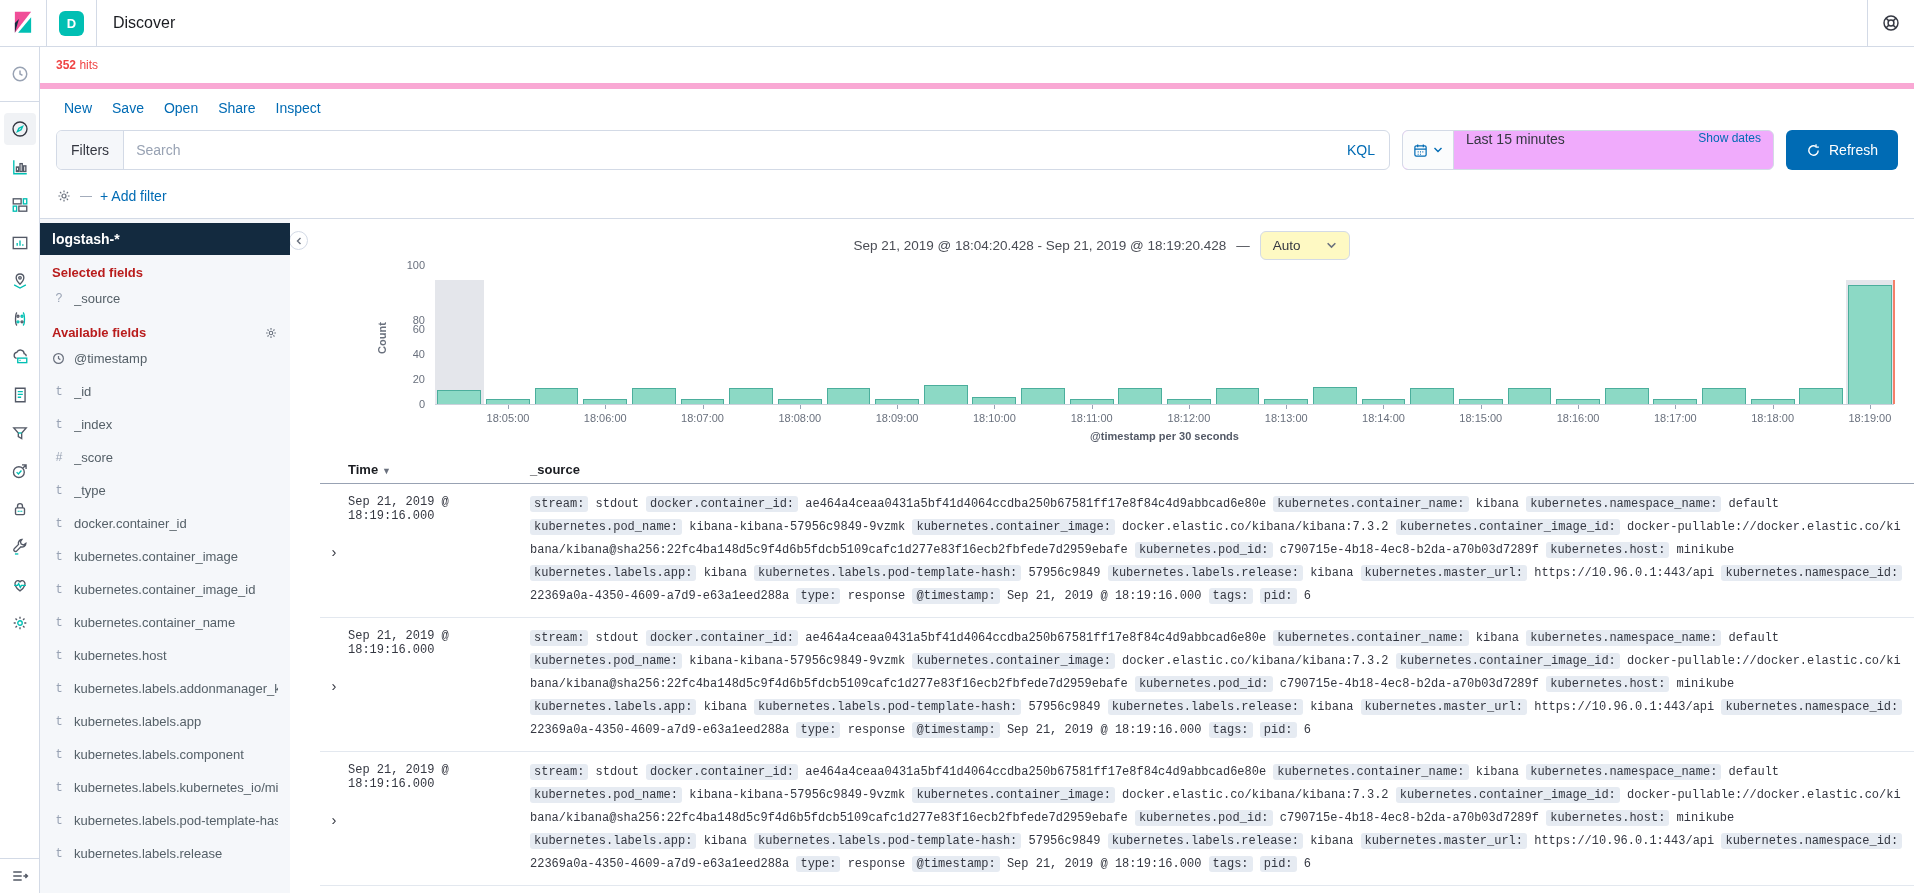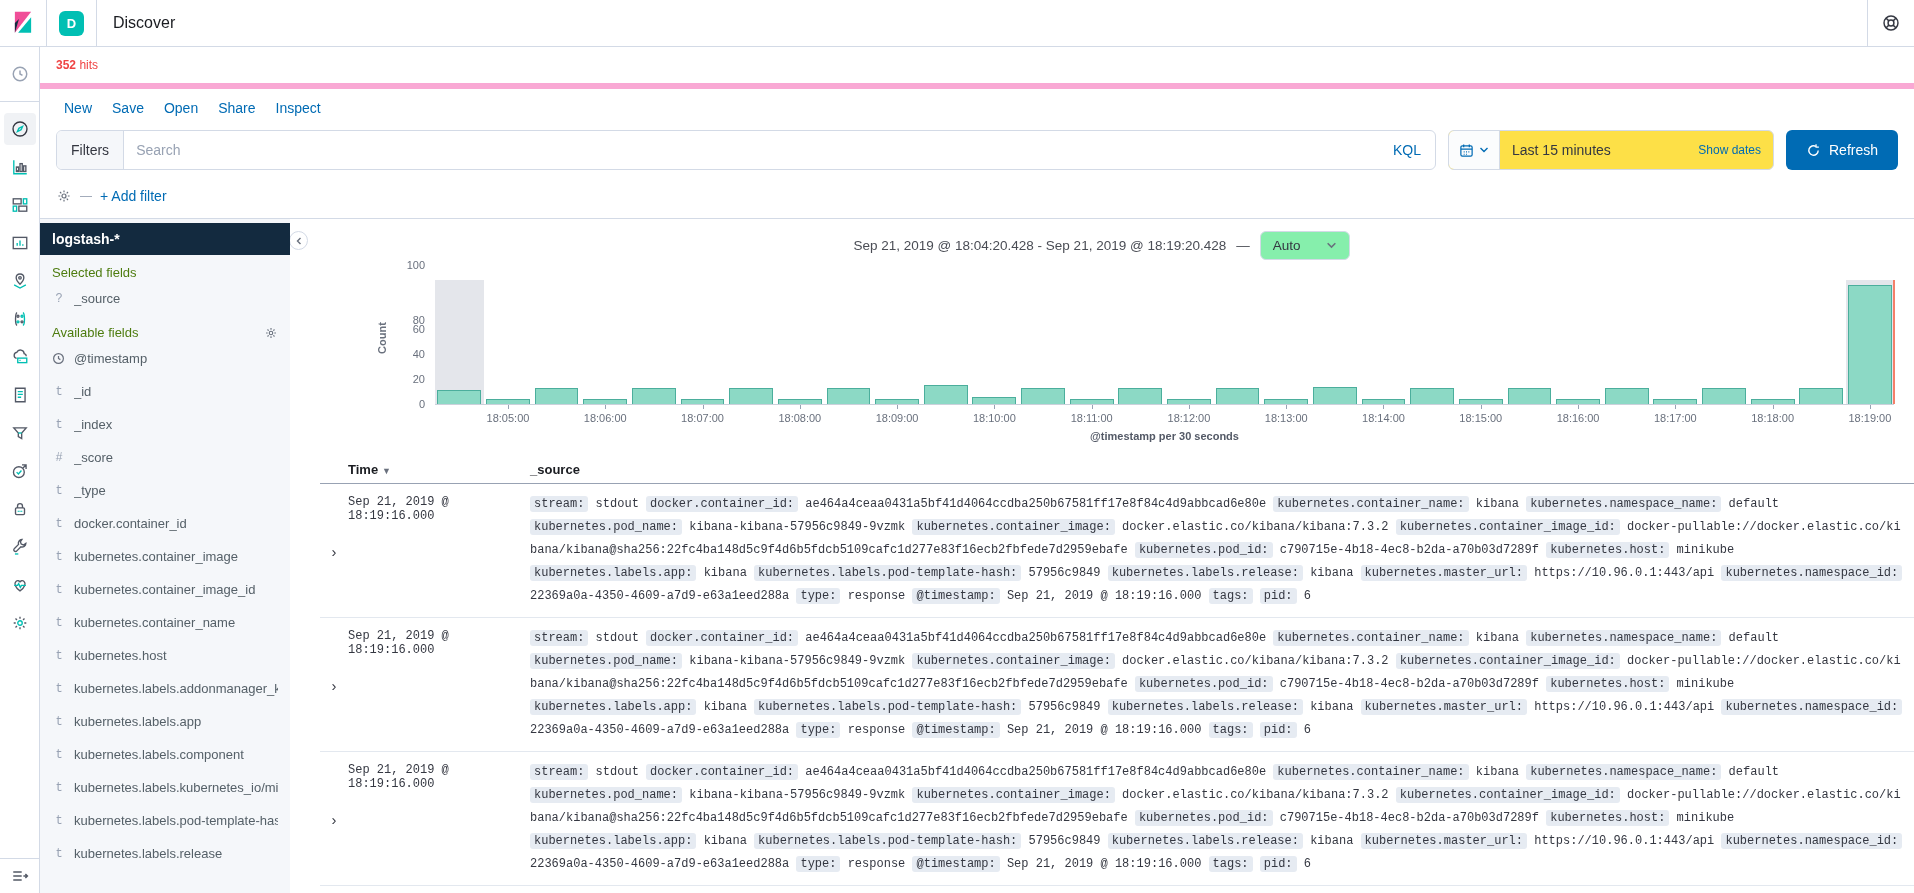--- a/index.html
+++ b/index.html
@@ -39,58 +39,58 @@
   .tlink { border:0; background:transparent; color:#006BB4; font-size:14px; padding:4px 8px;
     cursor:pointer; font-family:inherit; }
   .query-row { display:flex; gap:12px; padding:6px 16px 8px; align-items:center; }
   .search-group { flex:1; display:flex; align-items:center; height:40px; border:1px solid #D3DAE6;
     border-radius:6px; background:#fff; overflow:hidden; }
   .filters-btn { height:100%; padding:0 14px; background:#F5F7FA; border:0; border-right:1px solid #D3DAE6;
     font-size:14px; color:#343741; cursor:pointer; font-family:inherit; }
   .search-input { flex:1; border:0; outline:0; font-size:14px; padding:0 12px; color:#343741; font-family:Liberation Sans, sans-serif; }
   .search-input::placeholder { color:#98A2B3; }
   .kql-btn { border:0; background:none; color:#006BB4; font-size:14px; padding:0 14px; cursor:pointer; font-family:inherit; }
-  .date-group { display:flex; align-items:center; height:40px; width:326px; border:1px solid #D3DAE6;
-    border-radius:6px; background:#fde047; overflow:hidden; }
+  .date-group { display:flex; align-items:flex-start; height:40px; width:372px; border:1px solid #D3DAE6;
+    border-radius:6px; background:#f0abfc; overflow:hidden; }
   .date-quick { height:100%; display:flex; align-items:center; gap:5px; padding:0 10px;
     background:#FBFCFD; border:0; border-right:1px solid #D3DAE6; cursor:pointer; }
   .date-text { flex:1; font-size:14px; color:#343741; padding:0 12px; }
   .show-dates { border:0; background:none; color:#006BB4; font-size:12px; padding:0 12px; cursor:pointer; font-family:inherit; white-space:nowrap; }
   .refresh-btn { height:40px; min-width:112px; border:0; border-radius:6px; background:#006BB4; color:#fff;
     font-size:14px; font-weight:500; display:flex; align-items:center; justify-content:center; gap:8px;
     cursor:pointer; font-family:inherit; }
   .filter-row { display:flex; align-items:center; gap:8px; padding:10px 16px 14px; }
   .gear-mini { border:0; background:none; cursor:pointer; display:flex; align-items:center; }
   .filter-dash { color:#98A2B3; font-size:12px; }
   .add-filter { border:0; background:none; color:#006BB4; font-size:14px; cursor:pointer; font-family:inherit; }
 
   
   .content { flex:1; min-height:0; display:flex; border-top:1px solid #D3DAE6; }
   .sidebar { width:250px; flex:0 0 250px; background:#F5F7FA; overflow:hidden; }
   .index-header { background:#132A3F; color:#fff; font-size:14px; font-weight:700;
     padding:8px 12px; margin-top:4px; display:flex; align-items:center; }
   .side-section { padding:10px 12px 2px; }
-  .side-heading { font-size:13px; font-weight:400; color:#4d7c0f; display:flex; align-items:center; }
+  .side-heading { font-size:13px; font-weight:700; color:#b91c1c; display:flex; align-items:center; }
   .side-heading .sp { flex:1; }
   .field-list { list-style:none; }
   .field-item { display:flex; align-items:center; gap:8px; padding:9px 12px; cursor:pointer; }
   .ftype { width:14px; flex:0 0 14px; text-align:center; color:#98A2B3; font-size:12px;
     font-family:"Liberation Mono","DejaVu Sans Mono",monospace; }
   .fname { font-size:13px; color:#556068; white-space:nowrap; overflow:hidden; }
 
   .panel { flex:1; min-width:0; position:relative; padding-top:8px; overflow:hidden; background:#fff; }
   .collapse-circle { position:absolute; left:-1px; top:12px; width:19px; height:19px; border-radius:50%;
     background:#fff; border:1px solid #D3DAE6; color:#69707D; font-size:11px; line-height:1;
     display:flex; align-items:center; justify-content:center; cursor:pointer; }
 
   
   .chart-header { display:flex; align-items:center; justify-content:center; gap:10px; padding:4px 0 2px; }
   .chart-title { font-size:13.5px; color:#4A4D55; }
   .interval-select { display:flex; align-items:center; gap:26px; border:1px solid #D3DAE6; border-radius:6px;
-    background:#86efac; padding:6px 12px; font-size:13.5px; color:#343741; cursor:pointer; font-family:inherit; }
+    background:#fef9c3; padding:6px 12px; font-size:13.5px; color:#343741; cursor:pointer; font-family:inherit; }
   .chart-row { position:relative; margin:18px 20px 0 60px; padding-left:85px; }
   .yaxis-title { position:absolute; left:16px; top:52px; transform:rotate(-90deg);
     font-size:11px; font-weight:700; color:#69707D; }
   .plot { position:relative; height:125px; border-bottom:1px solid #CBD1DB; }
   .ytick { position:absolute; right:100%; margin-right:10px; font-size:11px; color:#69707D; }
   .slots { display:flex; height:100%; align-items:flex-end; }
   .slot { flex:1; height:100%; display:flex; align-items:flex-end; justify-content:center; }
   .slot .bar { width:90%; border-style:solid; border-width:1px 1px 0 1px; cursor:pointer; }
   .xlabels { display:flex; }
   .xcell { flex:1; position:relative; text-align:center; font-size:11px; color:#69707D; padding-top:7px; white-space:nowrap; }

